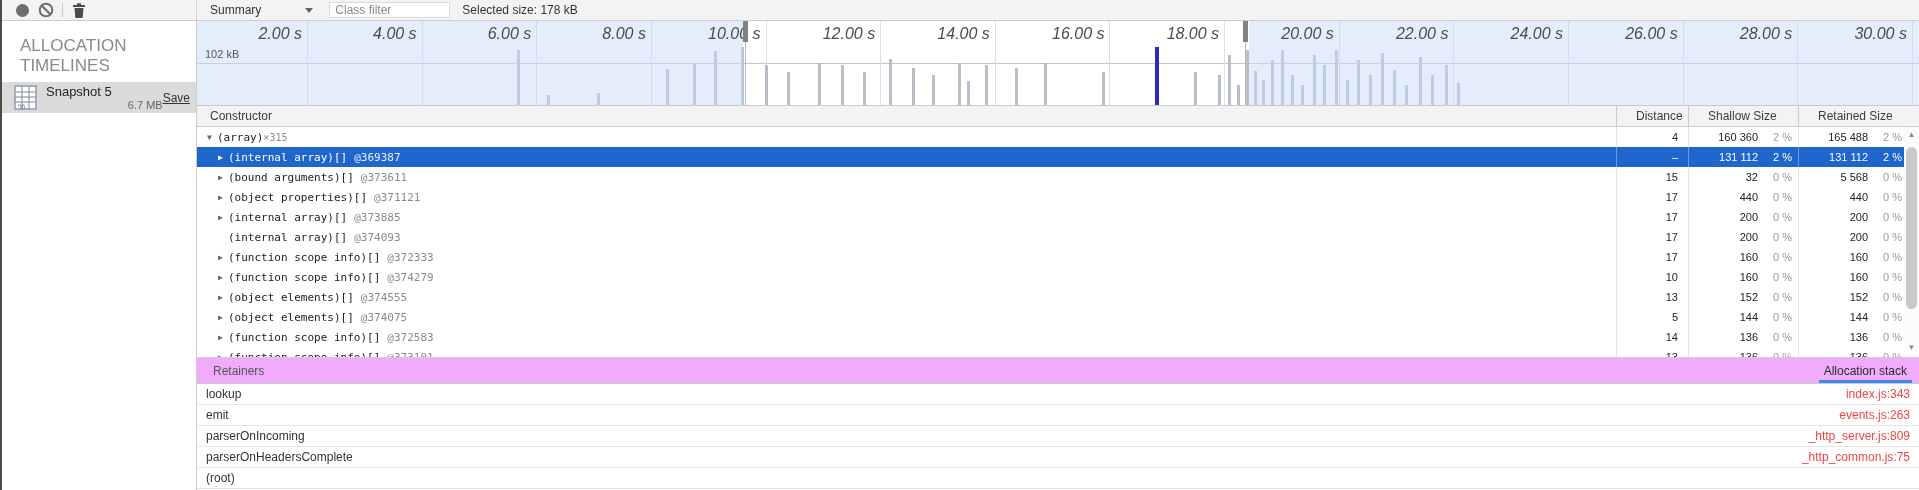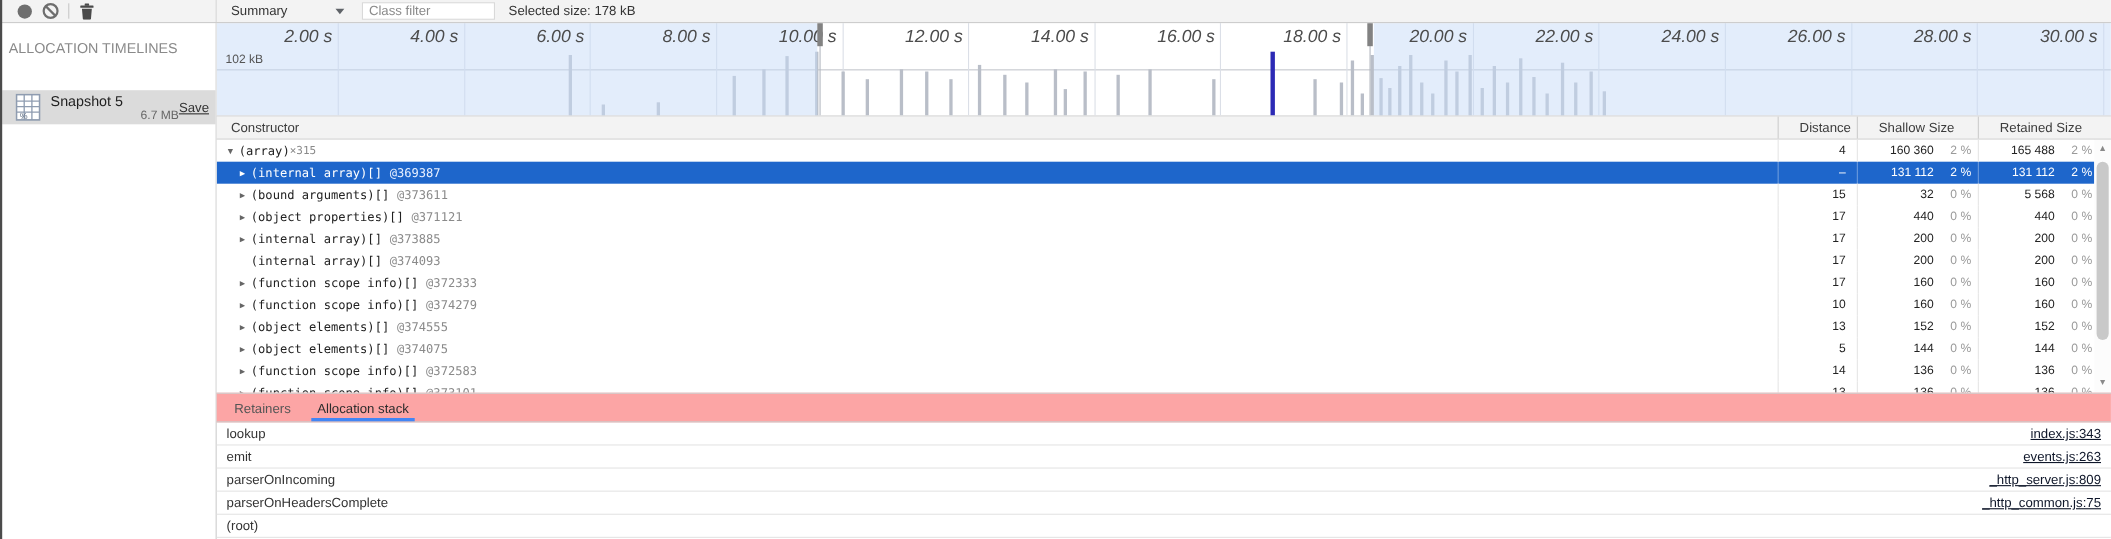--- a/index.html
+++ b/index.html
@@ -22,21 +22,21 @@
   .class-filter { margin-left: 16px; width: 121px; height: 16px; border: 1px solid #d9d9d9;
                   background: #fff; font-size: 12px; padding: 0 5px; color: #333;
                   font-family: "Liberation Sans", sans-serif; outline: none; }
   .class-filter::placeholder { color: #8a8a8a; }
   .selected-size { margin-left: 12px; color: #333; }
 
   
   .sidebar { position: absolute; left: 0; top: 21px; width: 197px; height: 469px; background: #fff;
              border-right: 1px solid #ccc; }
   .profiles-header { padding: 13px 0 0 12px; font-size: 13px; color: #303030; }
-  .section-label { margin-top: 15px; padding-left: 8px; font-size: 13px; color: #8a8a8a; }
+  .section-label { margin-top: 15px; padding-left: 20px; font-size: 17px; color: #8a8a8a; }
   .snapshot-item { position: absolute; left: 2px; right: 0; top: 61px; height: 31px; background: #dbdbdb;
                    display: flex; align-items: center; cursor: pointer; }
   .snap-icon { margin-left: 12px; flex: 0 0 auto; }
   .snap-text { margin-left: 9px; flex: 1; }
   .snap-title { font-size: 13px; color: #222; line-height: 14px; }
   .snap-size { font-size: 11px; color: #666; line-height: 12px; text-align: right; }
   .snap-save { margin-right: 6px; font-size: 12px; color: #333; text-decoration: underline; cursor: pointer; }
 
   
   .main { position: absolute; left: 197px; top: 21px; width: 1722px; height: 469px; }
@@ -84,30 +84,30 @@
   .row.selected .cell-distance, .row.selected .cell-size { border-left-color: rgba(255,255,255,0.35); }
 
   
   .vscroll { position: absolute; top: 106px; right: 0; width: 15px; height: 230px; background: #fcfcfc; }
   .vs-arrow { position: absolute; left: 0; width: 15px; text-align: center; font-size: 8px; color: #8a8a8a;
               line-height: 10px; cursor: pointer; }
   .vs-thumb { position: absolute; left: 2px; top: 20px; width: 11px; height: 162px; background: #c9c9c9;
               border-radius: 6px; cursor: grab; }
 
   
-  .tabbar { position: absolute; top: 336px; left: 0; width: 1722px; height: 27px; background: #fca5a5;
+  .tabbar { position: absolute; top: 336px; left: 0; width: 1722px; height: 27px; background: #f0abfc;
             border-top: 1px solid #d0d0d0; border-bottom: 1px solid #ccc; display: flex; align-items: stretch;
-            padding-left: 4px; font-size: 12px; color: #555; }
+            padding-left: 4px; font-size: 12px; color: #555; justify-content: space-between; }
   .tab { padding: 0 12px; display: flex; align-items: center; position: relative; cursor: pointer; }
   .tab.active { color: #2c2c2c; }
   .tab-underline { position: absolute; left: 7px; right: 7px; bottom: 0; height: 3px; background: #4285f4; }
   .frames { position: absolute; top: 363px; left: 0; width: 1722px; bottom: 0; font-size: 12px; color: #333; }
   .frame { height: 21px; display: flex; align-items: center; justify-content: space-between;
            border-bottom: 1px solid #e4e4e4; padding: 0 9px; }
-  .frame-link { color: #0f172a; text-decoration: underline; cursor: pointer; }
+  .frame-link { color: #ef4444; cursor: pointer; }
 </style>
 </head>
 <body>
 
 <div id="page">
   <div id="left-edge"></div>
 
   <div class="toolbar">
     <div class="toolbar-left">
       <div class="tb-btn">

